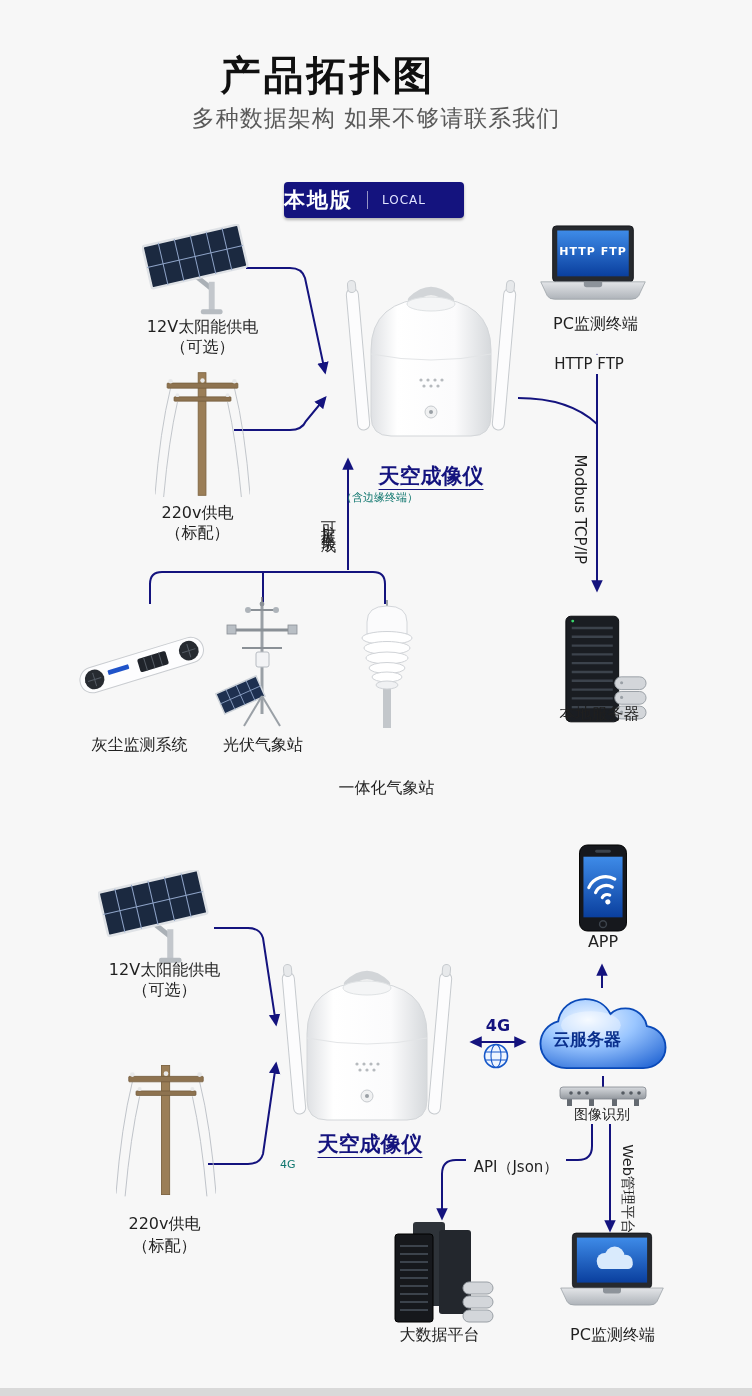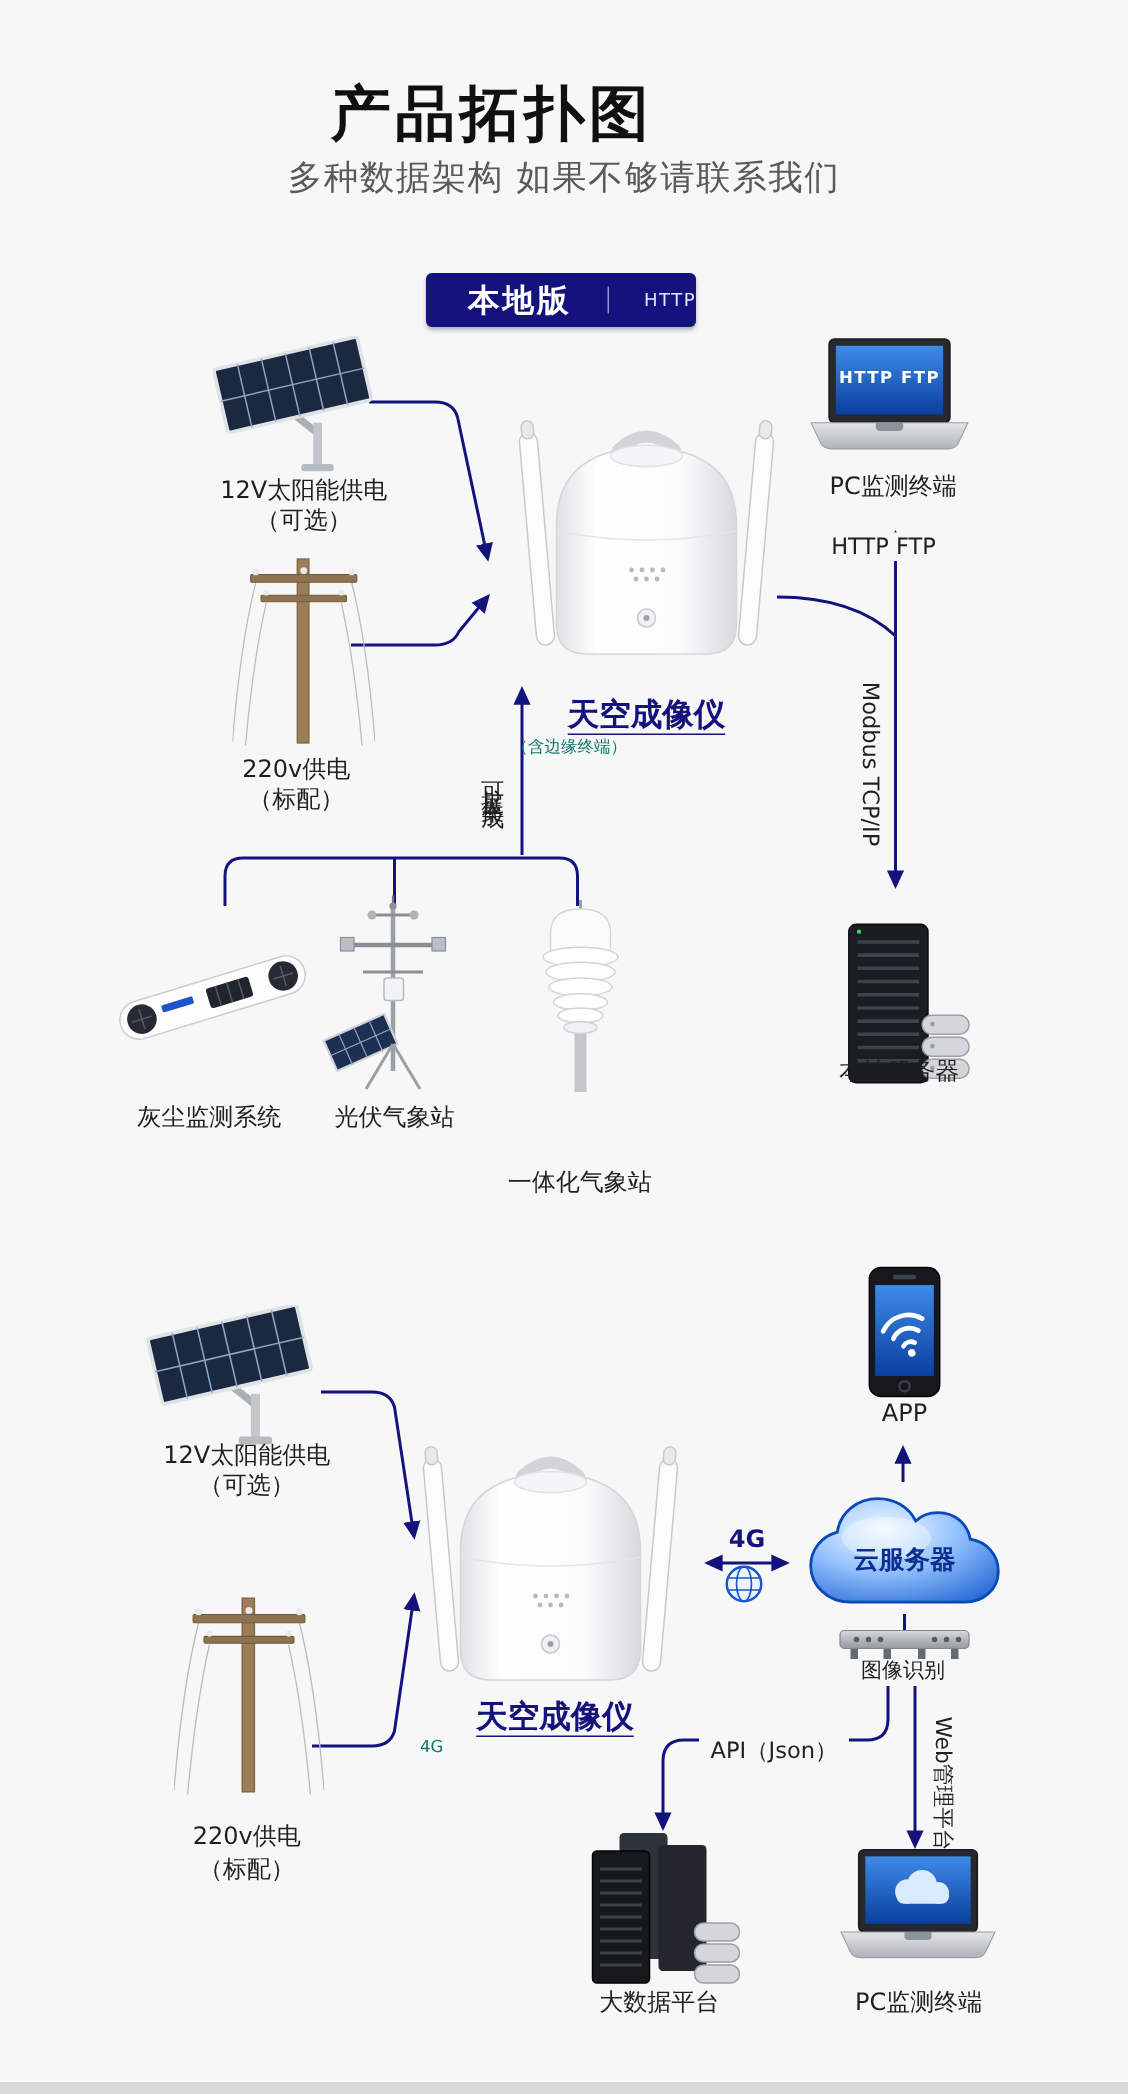--- a/index.html
+++ b/index.html
@@ -3,35 +3,35 @@
 <meta charset="utf-8">
 <style>
   * { margin:0; padding:0; box-sizing:border-box; }
   body { background:#ffffff; font-family:"DejaVu Sans","Liberation Sans",sans-serif; }
   .page { position:relative; width:752px; height:1396px; background:#f7f7f7; overflow:hidden; margin:0 auto; }
   .label { position:absolute; color:#1f1f1f; font-size:16px; line-height:1.25; text-align:center; }
   .navy { color:#14137e; }
   .mask { background:#f7f7f7; }
   .title { position:absolute; left:0; width:656px; text-align:center; font-size:40px; font-weight:bold; color:#101010; letter-spacing:3px; }
   .subtitle { position:absolute; left:0; width:752px; text-align:center; font-size:23px; color:#5a5a5a; letter-spacing:1px; }
-  .badge { position:absolute; display:flex; align-items:center; justify-content:space-between; gap:14px;
-           background:#14137e; border-radius:4px; color:#fff; box-shadow:0 2px 3px rgba(0,0,0,.28);padding-left:28px; }
+  .badge { position:absolute; display:flex; align-items:center; justify-content:flex-start; gap:14px;
+           background:#14137e; border-radius:4px; color:#fff; box-shadow:0 2px 3px rgba(0,0,0,.28); }
   .badge .b-label { font-size:21px; font-weight:bold; letter-spacing:2px; }
   .badge .b-div { width:1px; height:18px; background:rgba(255,255,255,.55); }
   .badge .b-tag { font-size:12px; letter-spacing:1px; color:#e2e5ff; }
   .dev-title { position:absolute; text-align:center; font-size:21px; font-weight:bold; color:#14137e; }
   .dev-title span { text-decoration:underline; text-underline-offset:6px; text-decoration-thickness:1px; }
   .dev-sub { position:absolute; text-align:left; font-size:11px; color:#0f766e; }
   .vtext { writing-mode:vertical-rl; text-orientation:upright; letter-spacing:4px; }
   .rot90 { transform:rotate(90deg); }
   .connectors { position:absolute; left:0; top:0; pointer-events:none; }
   .icon { position:absolute; }
   .icon svg { display:block; width:100%; height:100%; }
   .screen-text { position:absolute; text-align:center; color:#fff; font-size:11px; font-weight:bold; letter-spacing:1px; }
-  .cloud-label { position:absolute; text-align:center; font-size:17px; font-weight:bold; color:#0a2f8c; }
+  .cloud-label { position:absolute; font-size:17px; font-weight:bold; color:#0a2f8c; }
   .bottom-strip { position:absolute; left:0; top:1388px; width:752px; height:8px; background:#d9d9d9; }
 </style>
 </head>
 <body>
 
 <div class="page">
 
   <svg width="0" height="0" style="position:absolute">
     <defs>
       <linearGradient id="gBody" x1="0" y1="0" x2="1" y2="0">
@@ -84,21 +84,21 @@
       <path d="M610,1120 V1230" marker-end="url(#arr)"></path>
     </g>
   </svg>
 
   <div class="title" style="top:48px">产品拓扑图</div>
   <div class="subtitle" style="top:103px">多种数据架构 如果不够请联系我们</div>
 
   <div class="badge" style="left:284px; top:182px; width:180px; height:36px">
     <span class="b-label">本地版</span>
     <span class="b-div"></span>
-    <span class="b-tag">HTTP</span>
+    <span class="b-tag">LOCAL</span>
   </div>
 
   <div class="icon" style="left:142px; top:224px; width:108px; height:92px">
     <svg viewBox="0 0 110 92">
       <path d="M52,50 L72,66" stroke="#aab0b6" stroke-width="5"></path>
       <rect x="68" y="58" width="6" height="30" fill="#c3c7cc"></rect>
       <rect x="60" y="86" width="22" height="5" rx="2" fill="#b7bcc1"></rect>
       <g transform="rotate(-13 55 32)">
         <rect x="4" y="10" width="100" height="44" rx="2" fill="#1b2940" stroke="#dfe2e6" stroke-width="2.5"></rect>
         <g stroke="#8fa4c8" stroke-width="1">

